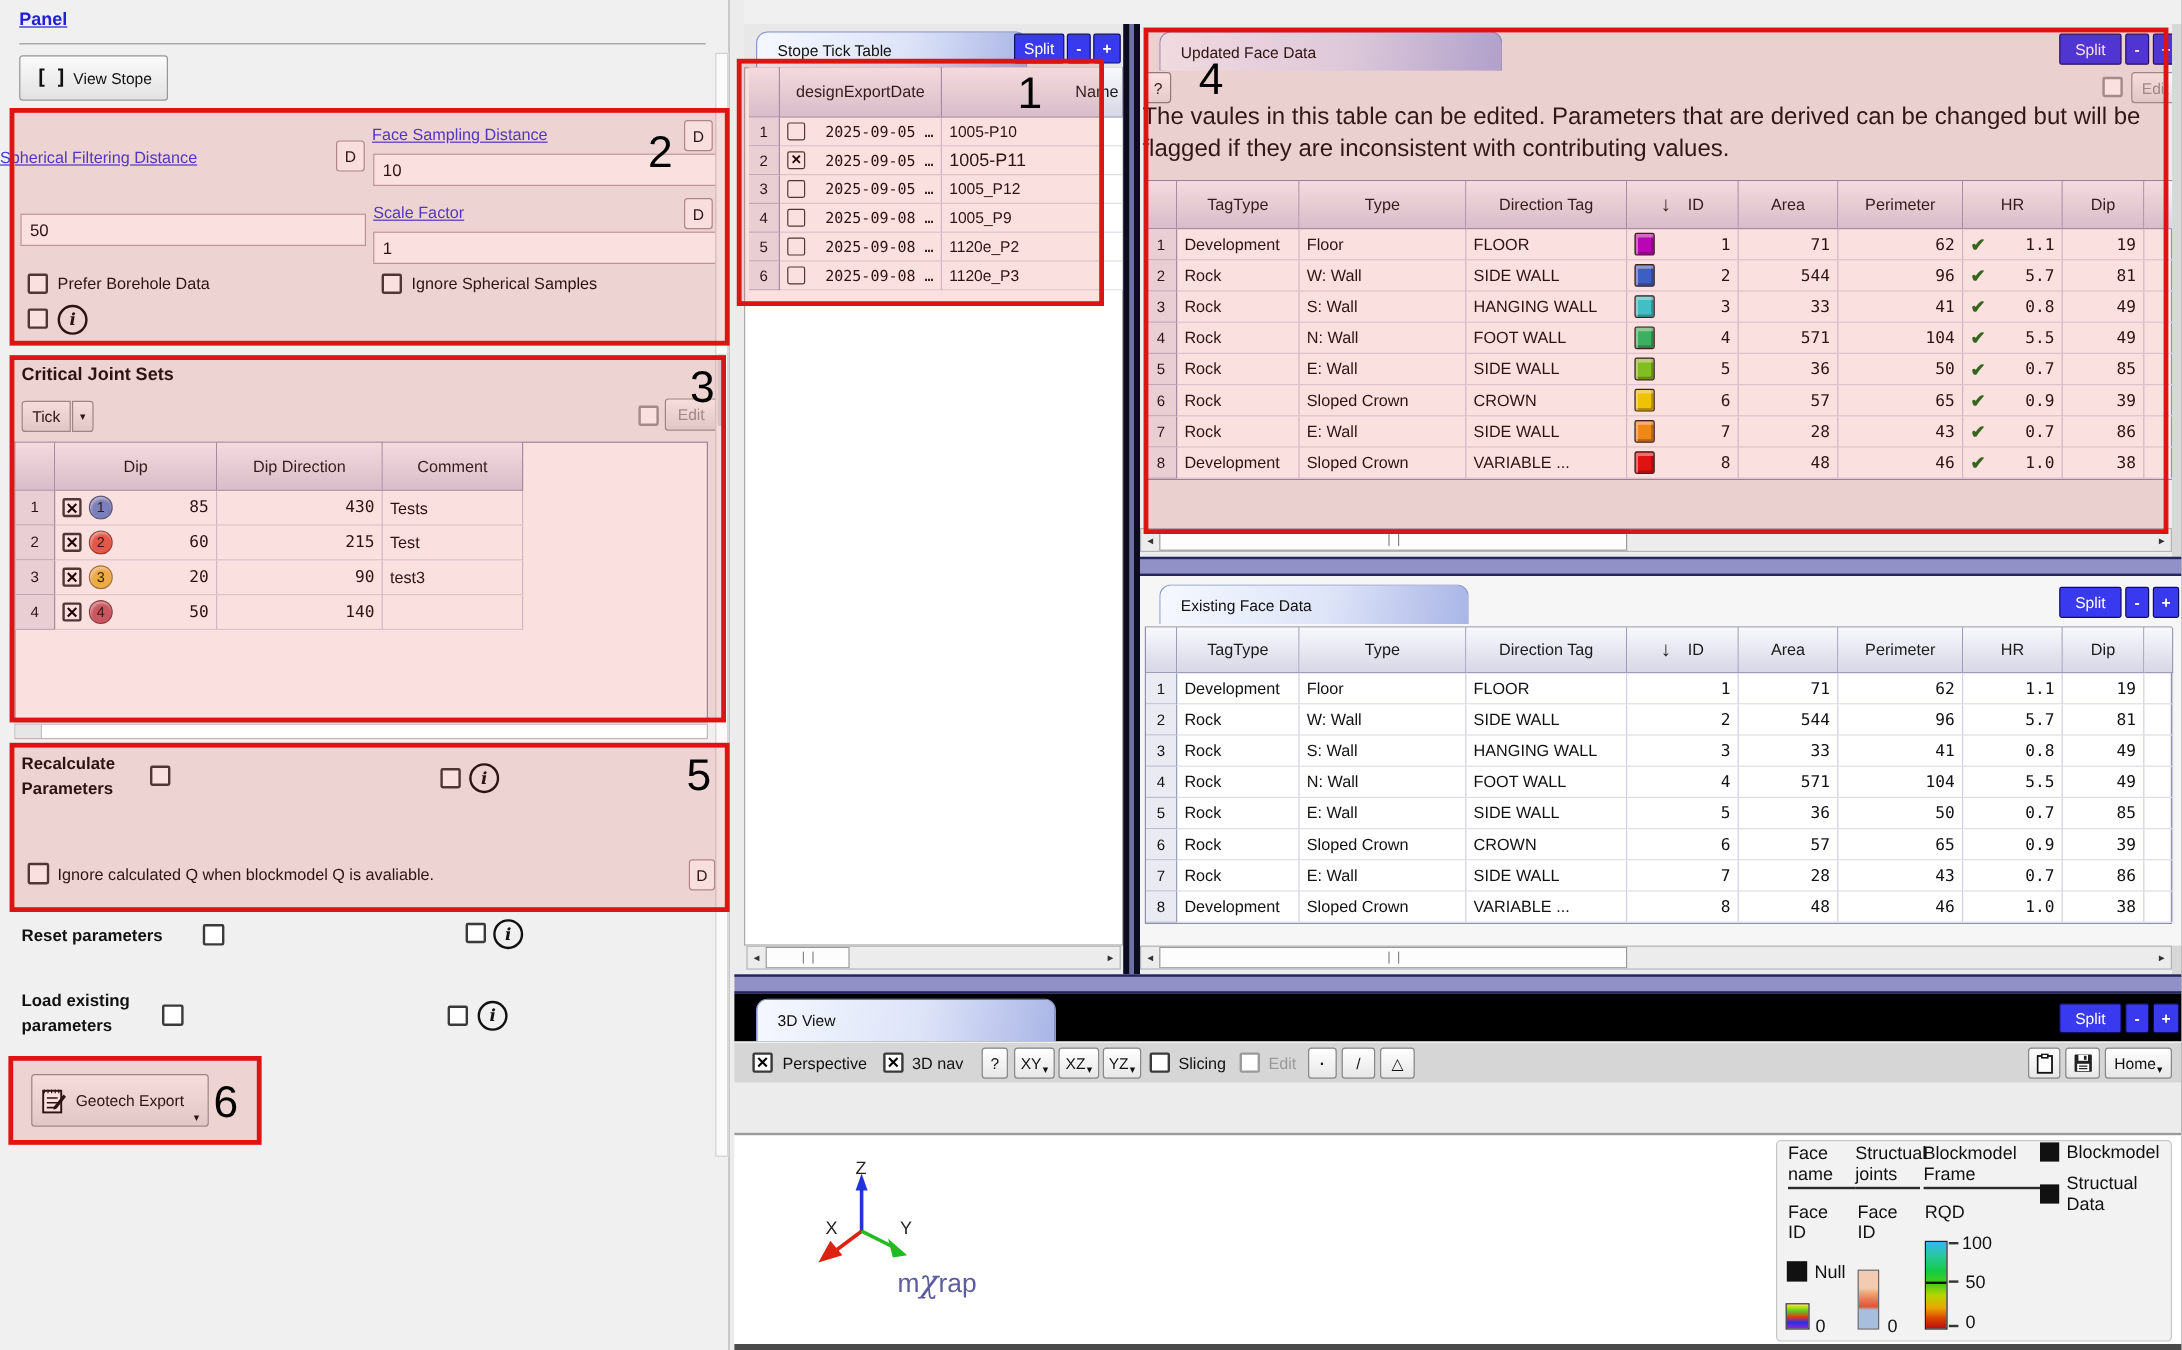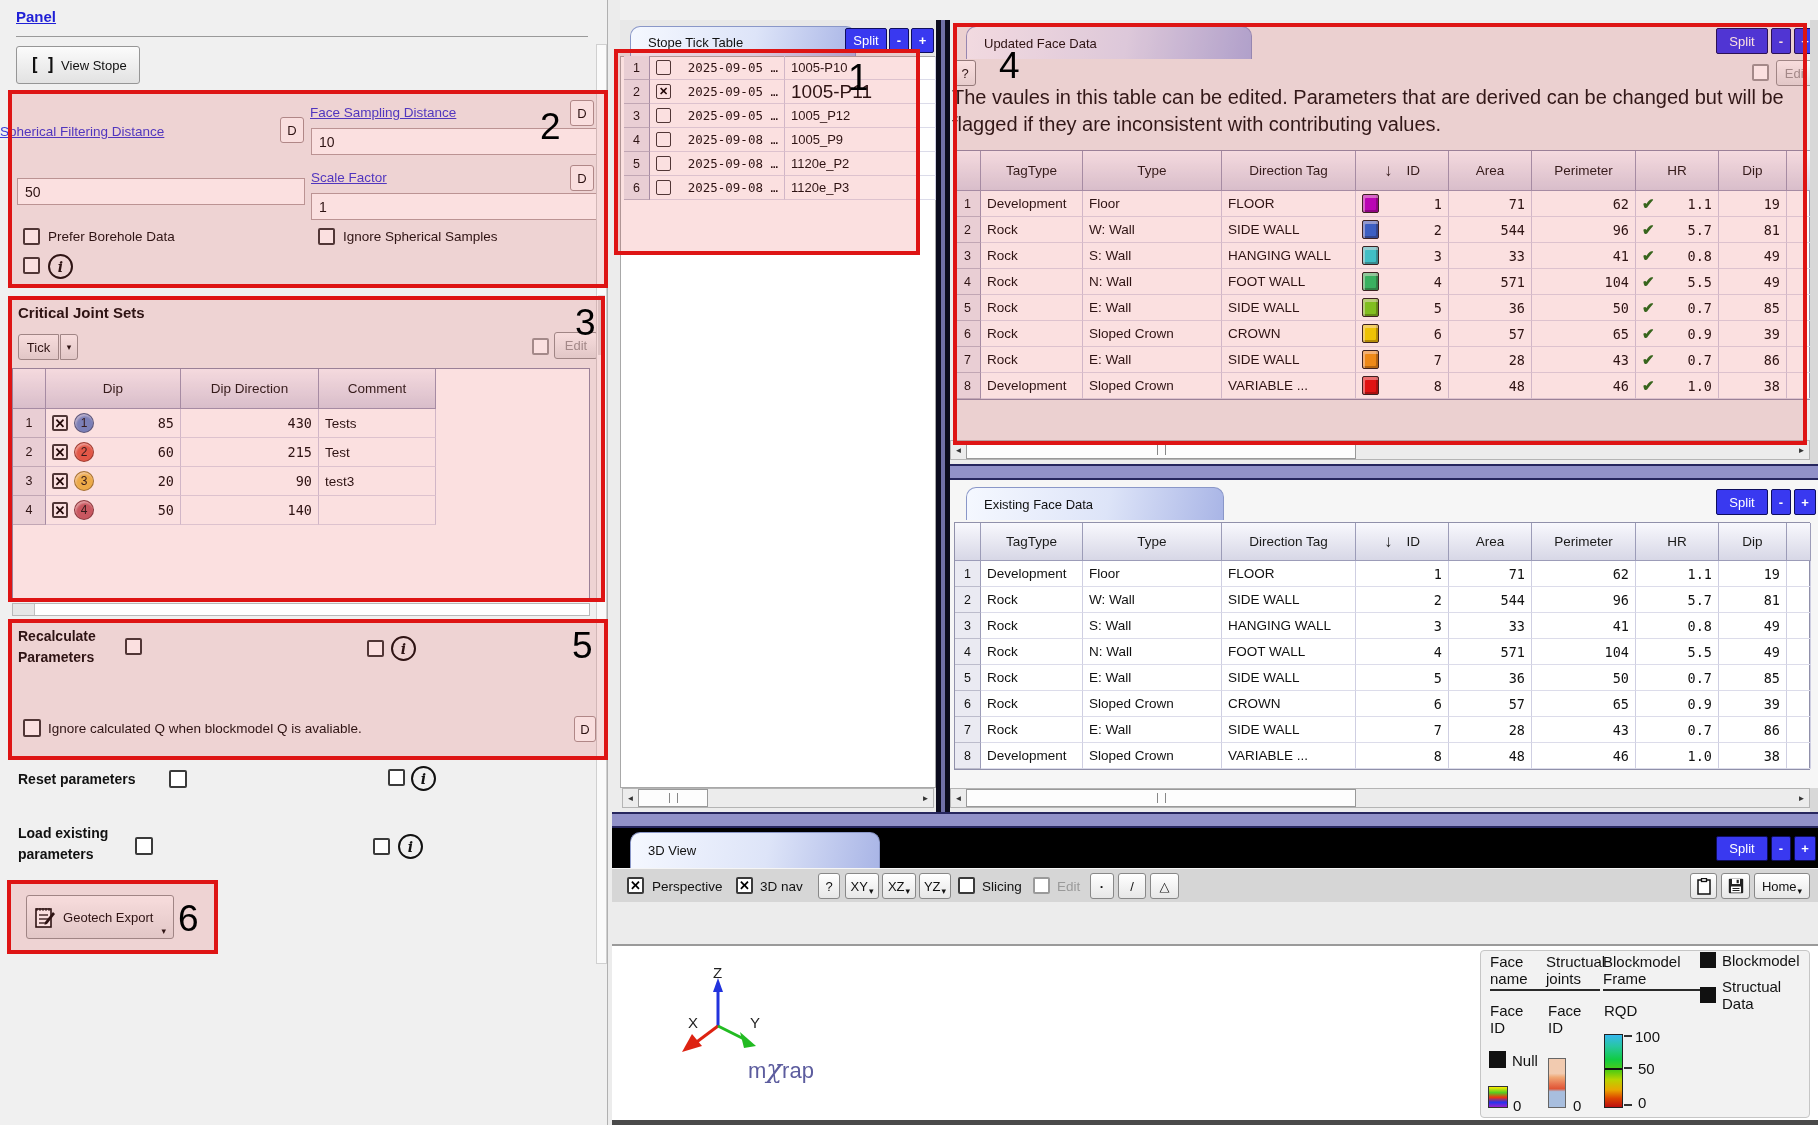--- a/index.html
+++ b/index.html
@@ -198,37 +198,42 @@
   <div class="abs" style="left:620px;top:20px;width:316px;height:770px;background:#e8e8e8;"></div>
   <div class="tab abs" style="left:630px;top:26px;width:226px;height:31px;">
       <span>Stope Tick Table</span>
     </div>
   <div class="sbtn abs" style="left:845px;top:28px;width:42px;height:25px;font-weight:normal;">Split</div>
   <div class="sbtn abs" style="left:889px;top:28px;width:20px;height:25px;">-</div>
   <div class="sbtn abs" style="left:911px;top:28px;width:23px;height:25px;">+</div>
   <div class="abs" style="left:620px;top:56px;width:316px;height:732px;background:#fff;border:1px solid #a8a8a8;box-sizing:border-box;"></div>
 
   <div class="abs" style="left:624px;top:56px;width:312px;overflow:hidden;">
+    <div class="hrow">
+      <div class="th" style="width:26px;height:42px;"></div>
+      <div class="th" style="width:135px;height:42px;">designExportDate</div>
+      <div class="th" style="width:151px;height:42px;justify-content:flex-end;padding-right:3px;">Name</div>
+    </div>
     <div>
 
     <div class="tr">
         <div class="td num" style="width:26px;height:24px;">1</div>
         <div class="td" style="width:135px;height:24px;gap:5px;">
           <span class="cb" style="width:15px;height:15px;border-width:1.7px;font-size:11px;"></span>
           <span class="mono" style="margin-left:auto;font-size:12.5px;">2025-09-05 …</span>
         </div>
         <div class="td" style="width:151px;height:24px;font-size:13px;">1005-P10</div>
       </div>
         <div class="tr">
         <div class="td num" style="width:26px;height:24px;">2</div>
         <div class="td" style="width:135px;height:24px;gap:5px;">
           <span class="cb" style="width:15px;height:15px;border-width:1.7px;font-size:11px;">✕</span>
           <span class="mono" style="margin-left:auto;font-size:12.5px;">2025-09-05 …</span>
         </div>
-        <div class="td" style="width:151px;height:24px;font-size:19px;">1005-P11</div>
+        <div class="td" style="width:151px;height:24px;font-size:15px;">1005-P11</div>
       </div>
         <div class="tr">
         <div class="td num" style="width:26px;height:24px;">3</div>
         <div class="td" style="width:135px;height:24px;gap:5px;">
           <span class="cb" style="width:15px;height:15px;border-width:1.7px;font-size:11px;"></span>
           <span class="mono" style="margin-left:auto;font-size:12.5px;">2025-09-05 …</span>
         </div>
         <div class="td" style="width:151px;height:24px;font-size:13px;">1005_P12</div>
       </div>
         <div class="tr">

